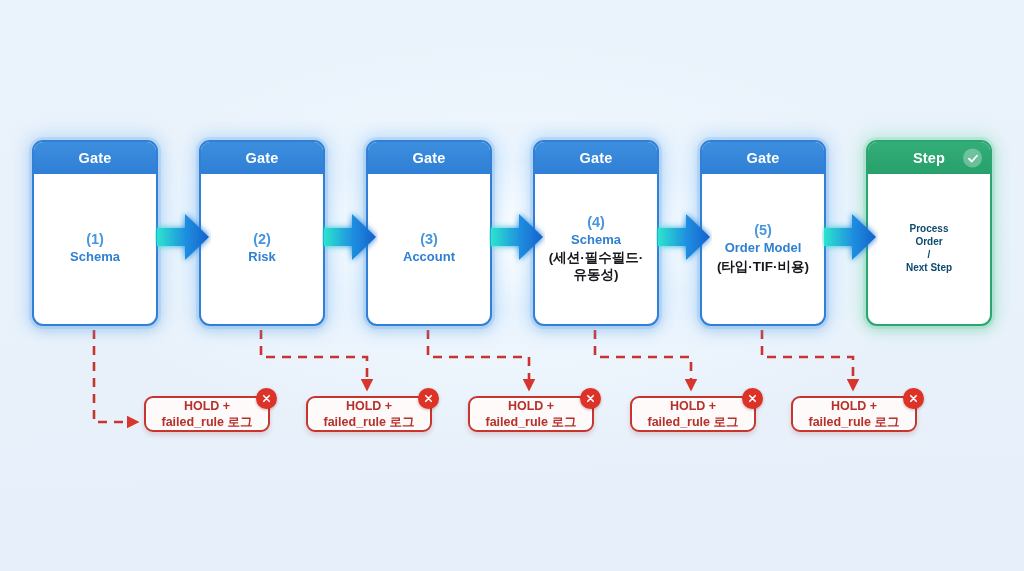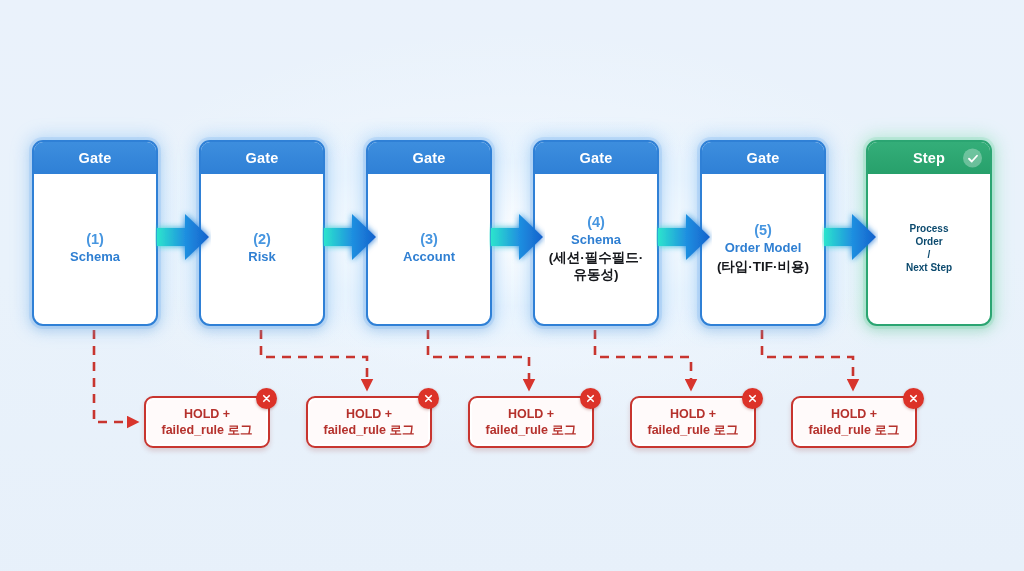--- a/index.html
+++ b/index.html
@@ -116,21 +116,21 @@
     z-index: 6;
     pointer-events: none;
   }
   .arrow svg { width: 100%; height: 100%; display: block; }
 
   
   .hold {
     position: absolute;
     top: 396px;
     width: 126px;
-    height: 52px;
+    height: 36px;
     border: 2px solid #c8352f;
     border-radius: 9px;
     background: #fffafa;
     display: flex;
     flex-direction: column;
     align-items: center;
     justify-content: center;
     text-align: center;
     color: #b5312c;
     font-size: 12.5px;

